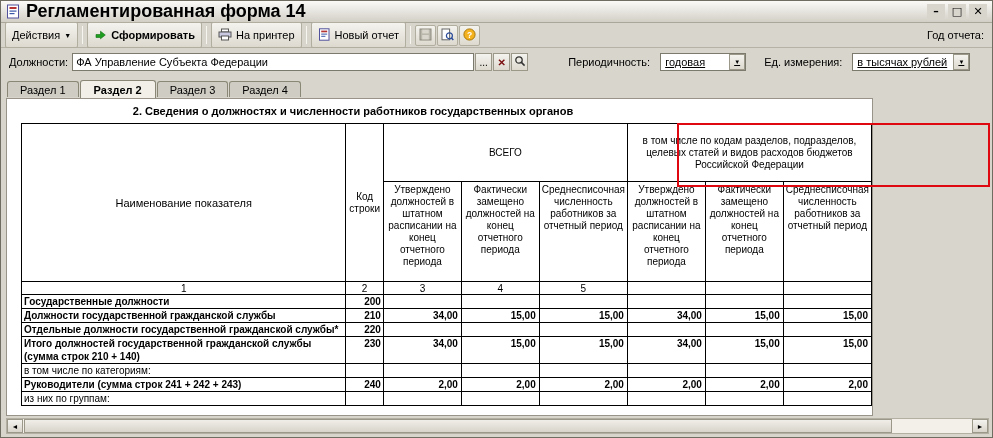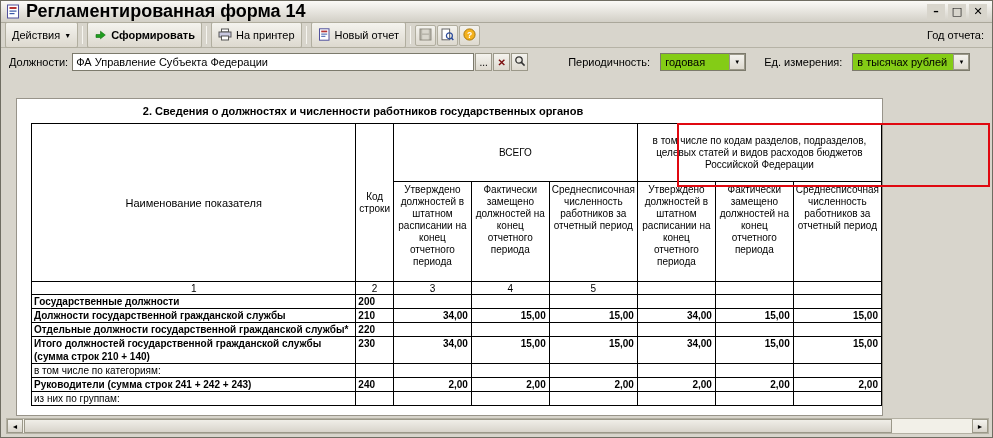--- a/index.html
+++ b/index.html
@@ -46,56 +46,56 @@
 
   
   .fieldrow { height: 28px; display: flex; align-items: center; padding: 0 4px; }
   .inst { width: 402px; }
   .mini-btn {
     width: 17px; height: 18px; padding: 0; margin-left: 1px;
     display: inline-flex; align-items: center; justify-content: center;
     background: linear-gradient(#f4f3ee, #ddd9cf); border: 1px solid #9b9889; font-size: 10px; cursor: default;
   }
   .mini-btn.clear { color: #7a0d0d; font-weight: bold; }
-  .combo { display: inline-flex; align-items: center; height: 18px; background: #84cc16; border: 1px solid #7c7a6c; }
+  .combo { display: inline-flex; align-items: center; height: 18px; background: #ffffff; border: 1px solid #7c7a6c; text-decoration: underline; }
   .combo-val { padding: 0 4px; white-space: nowrap; overflow: hidden; flex: 1; }
   .combo-btn {
     width: 16px; height: 16px; padding: 0; border: 1px solid #9b9889; margin-right: 0;
     background: linear-gradient(#f4f3ee, #ddd9cf); font-size: 6px; display: flex; align-items: center; justify-content: center; cursor: default;
   }
   .combo.period { width: 86px; margin-left: 6px; }
   .combo.units { width: 118px; margin-left: 6px; }
   .gap-l { margin-left: 36px; }
 
   
   .tabs { height: 21px; display: flex; align-items: flex-end; padding: 0 6px; position: relative; z-index: 2; }
   .tab {
     padding: 2px 12px 1px 12px; margin-right: 1px; background: #cDCaC1; background: #cfccc3;
     border: 1px solid #8a8776; border-bottom: none; border-radius: 3px 3px 0 0; font-size: 11px; cursor: default;
   }
   .tab.active { background: #f1efe7; font-weight: bold; padding: 3px 13px 2px 13px; margin-bottom: -1px; }
 
   
   .content {
-    position: absolute; left: 15px; top: 97px; width: 867px; bottom: 21px;
+    position: absolute; left: 5px; top: 97px; width: 867px; bottom: 21px;
     background: #fff; border: 1px solid #98948a; overflow: hidden;
   }
   .rtitle { width: 664px; margin: 6px 0 6px 14px; text-align: center; font-weight: bold; font-size: 11px; }
 
   table.report { border-collapse: collapse; table-layout: fixed; margin: 0 0 0 14px; }
   .report th, .report td { border: 1px solid #000; padding: 0 2px; overflow: hidden; }
   .report th { font-weight: normal; font-size: 10px; text-align: center; line-height: 12px; overflow-wrap: break-word; }
   th.nameh { font-size: 11px; vertical-align: middle; }
   th.codeh { vertical-align: middle; }
   th.grp  { vertical-align: middle; height: 58px; }
   th.sub  { vertical-align: top; height: 100px; padding-top: 2px; margin-top: 12px; }
   tr.nums td { font-size: 10px; text-align: center; height: 13px; padding: 0; }
   .report tbody td { font-size: 10px; height: 14px; line-height: 13px; vertical-align: top; }
   td.name { text-align: left; }
-  td.code { text-align: left; }
+  td.code { text-align: right; }
   td.val  { text-align: right; padding-right: 3px; }
   .b { font-weight: bold; }
 
   
   .red-box { position: absolute; left: 676px; top: 122px; width: 313px; height: 64px; border: 2px solid #e00810; z-index: 5; pointer-events: none; }
 
   
   .hscroll { position: absolute; left: 5px; bottom: 3px; width: 983px; height: 16px; background: #f2f0e8; border: 1px solid #b3b0a3; display: flex; align-items: stretch; }
   .scroll-arrow { width: 16px; display: flex; align-items: center; justify-content: center; font-size: 7px; background: linear-gradient(#f4f3ee, #d8d4cb); border: 1px solid #9b9889; cursor: default; padding: 0; font-family: inherit; }
   .scroll-thumb { width: 868px; background: linear-gradient(#f0eee8, #d8d4cb); border: 1px solid #9b9889; margin-left: 1px; }
@@ -207,20 +207,26 @@
       <span class="combo-val">годовая</span>
       <button class="combo-btn">▼</button>
     </div>
     <span class="lbl" style="margin-left:14px">Ед. измерения:</span>
     <div class="combo units">
       <span class="combo-val">в тысячах рублей</span>
       <button class="combo-btn">▼</button>
     </div>
   </div>
 
+  <div class="tabs">
+      <div class="tab">Раздел 1</div>
+      <div class="tab active">Раздел 2</div>
+      <div class="tab">Раздел 3</div>
+      <div class="tab">Раздел 4</div>
+    </div>
 
   <div class="content">
     <div class="rtitle">2. Сведения о должностях и численности работников государственных органов</div>
     <table class="report">
       <colgroup>
         <col style="width:380px">
           <col style="width:38px">
         <col style="width:82px">
           <col style="width:82px">
           <col style="width:82px">

